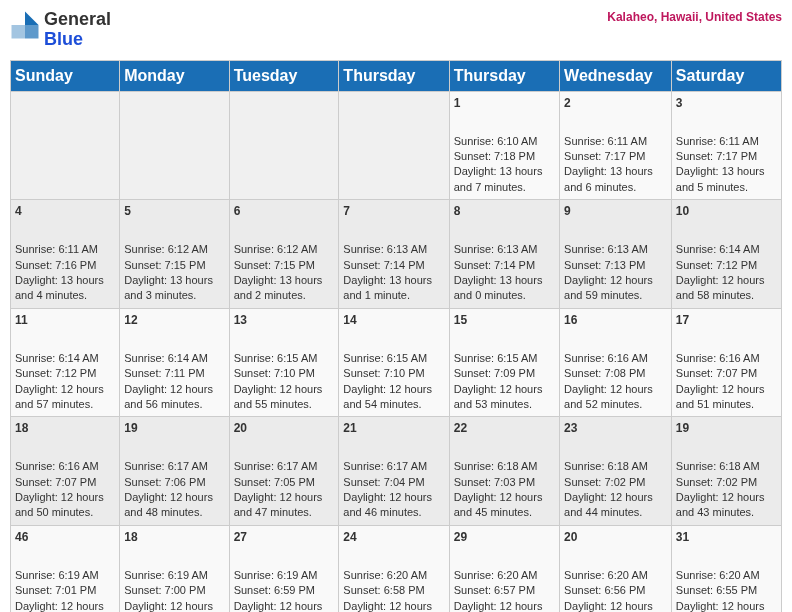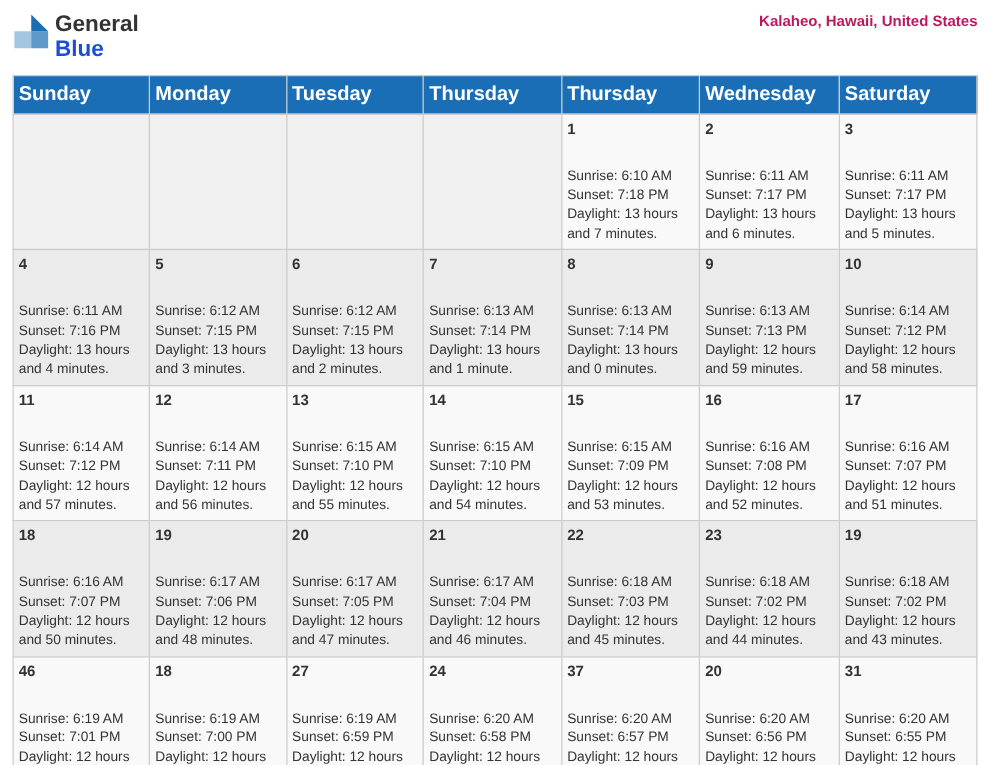--- a/index.html
+++ b/index.html
@@ -239,21 +239,21 @@
         </td>
         <td>
           <div class="day-number">27</div>
           <div class="cell-content">Sunrise: 6:19 AM<br>Sunset: 6:59 PM<br>Daylight: 12 hours and 39 minutes.</div>
         </td>
         <td>
           <div class="day-number">24</div>
           <div class="cell-content">Sunrise: 6:20 AM<br>Sunset: 6:58 PM<br>Daylight: 12 hours and 38 minutes.</div>
         </td>
         <td>
-          <div class="day-number">37</div>
+          <div class="day-number">29</div>
           <div class="cell-content">Sunrise: 6:20 AM<br>Sunset: 6:57 PM<br>Daylight: 12 hours and 37 minutes.</div>
         </td>
         <td>
           <div class="day-number">20</div>
           <div class="cell-content">Sunrise: 6:20 AM<br>Sunset: 6:56 PM<br>Daylight: 12 hours and 36 minutes.</div>
         </td>
         <td>
           <div class="day-number">31</div>
           <div class="cell-content">Sunrise: 6:20 AM<br>Sunset: 6:55 PM<br>Daylight: 12 hours and 34 minutes.</div>
         </td>

